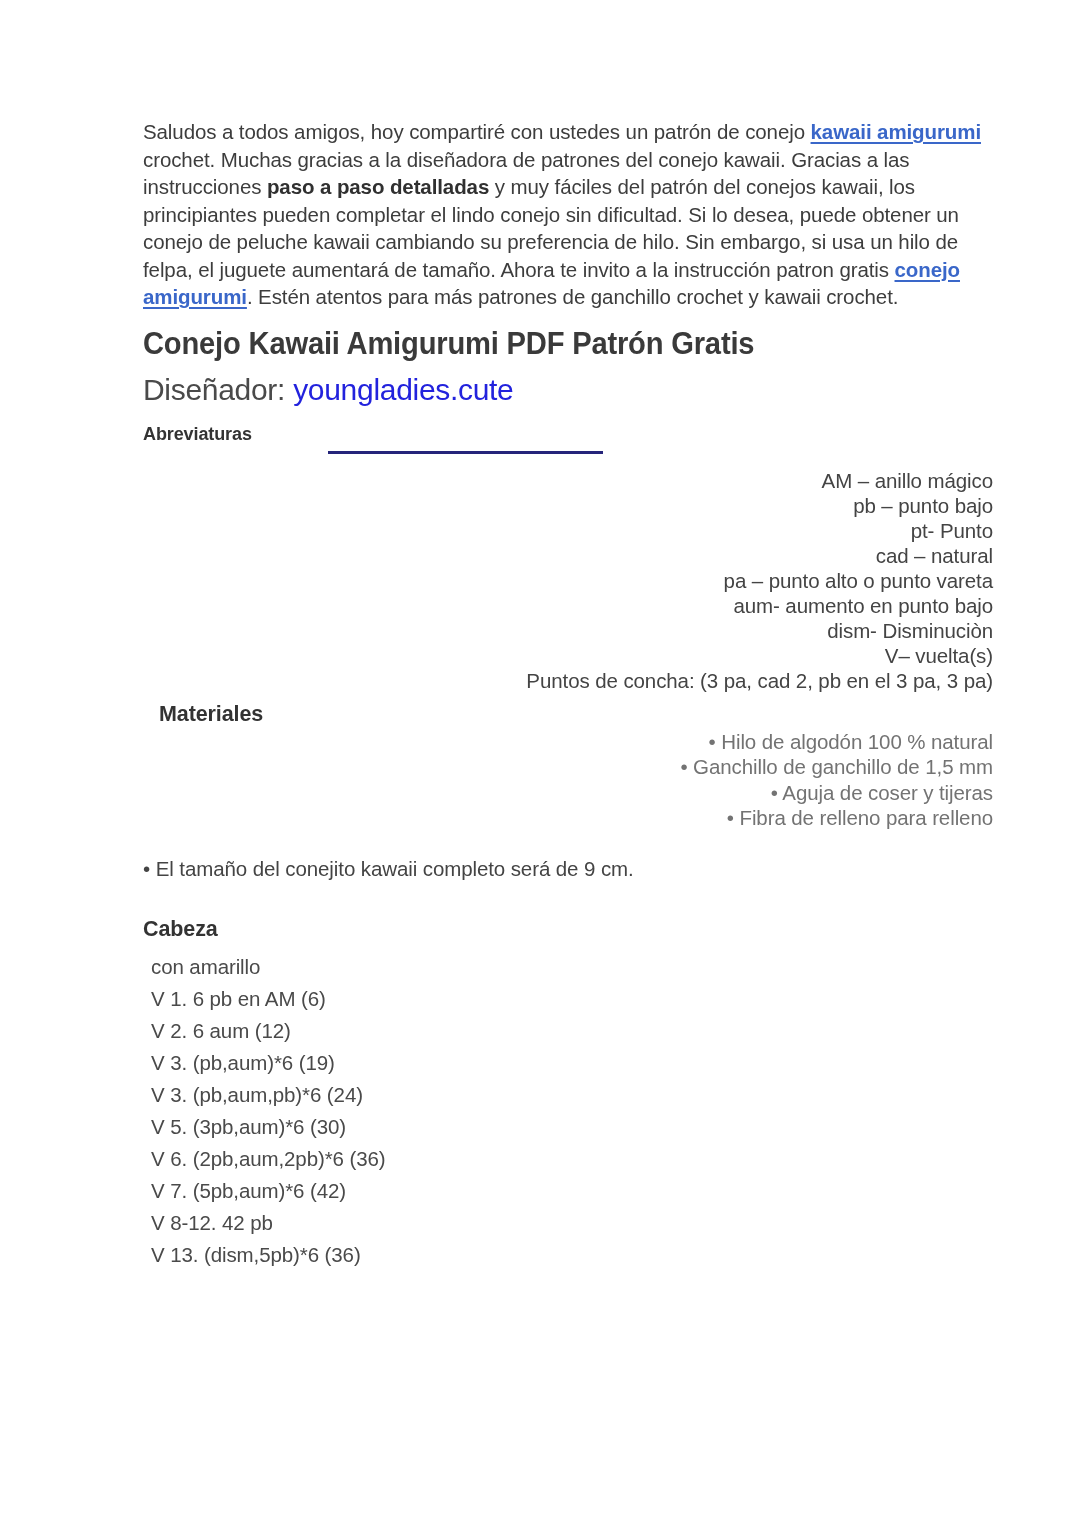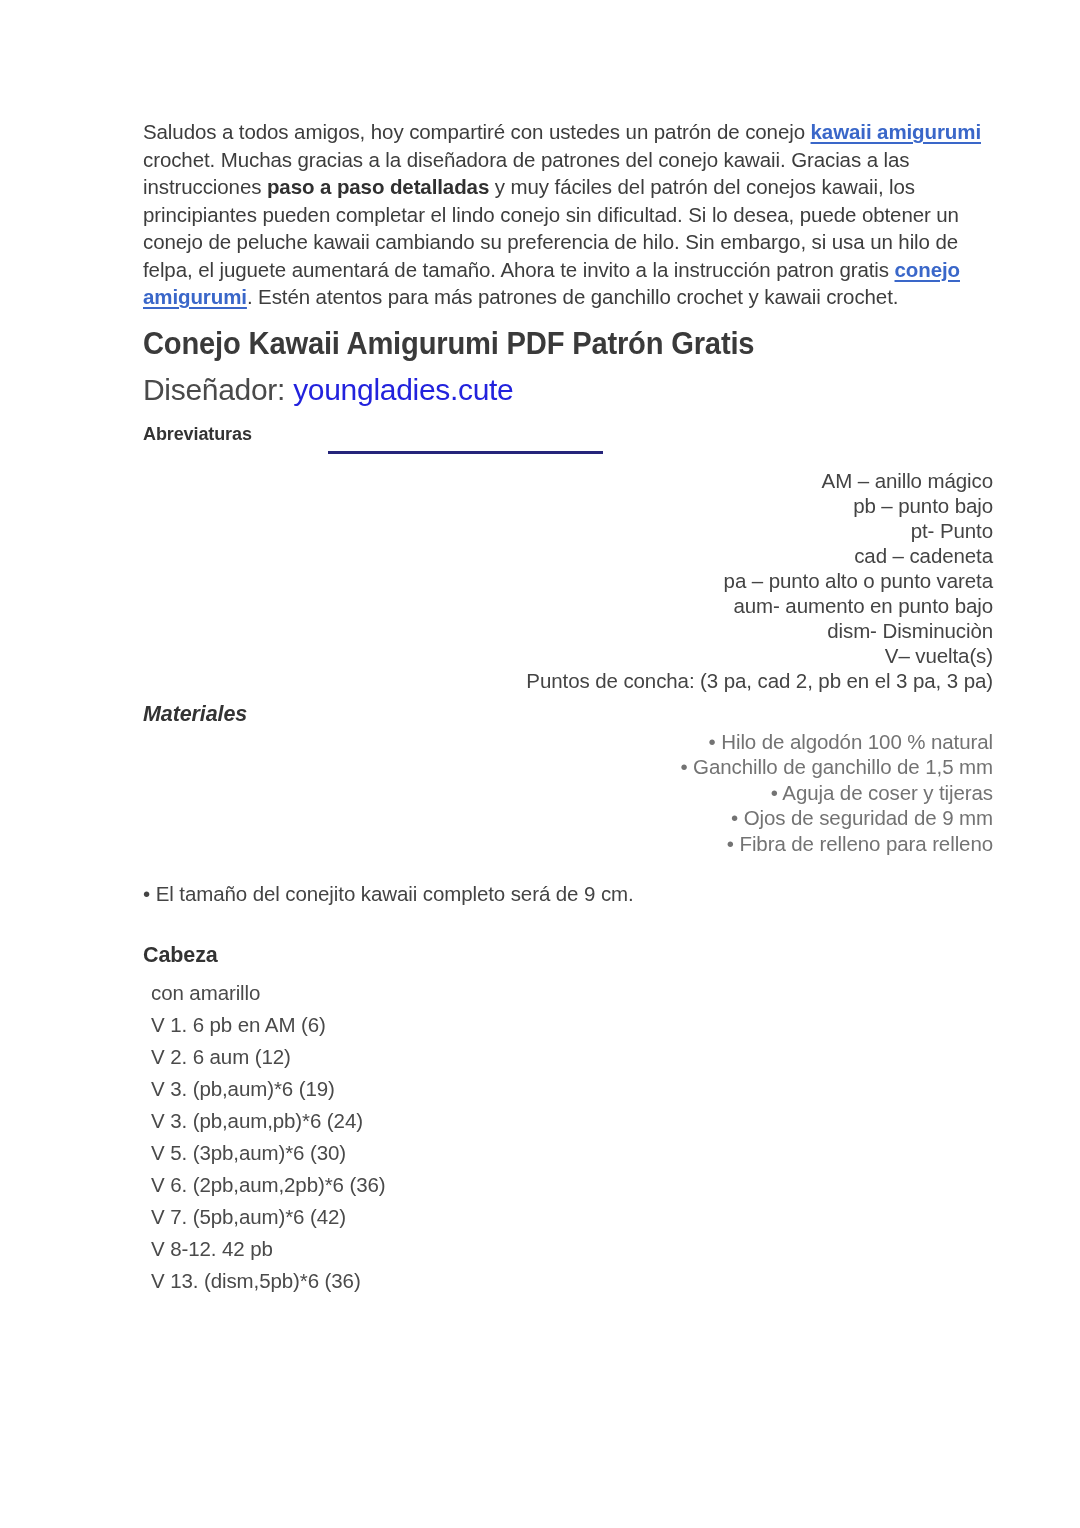--- a/index.html
+++ b/index.html
@@ -114,22 +114,21 @@
     letter-spacing: -0.1px;
   }
 
   
   .sec-head-plain {
     font-family: "Liberation Sans Narrow", "Liberation Sans", sans-serif;
     font-size: 21.5px;
     font-weight: bold;
     color: #333333;
     letter-spacing: -0.1px;
-    margin: 9px 0 0 0;
-    font-style: italic;
+    margin: 9px 0 0 16px;
   }
 
   
   .mat-list {
     margin: 2px 0 0 0;
     padding: 0;
     list-style: none;
   }
   .mat-list li {
     font-size: 20.5px;
@@ -181,35 +180,34 @@
 
     <div class="sec-head-row">
       <span class="sec-head">Abreviaturas</span>
       <span class="rule"></span>
     </div>
 
     <ul class="abbr-list">
       <li>AM – anillo mágico</li>
       <li>pb – punto bajo</li>
       <li>pt- Punto</li>
-      <li>cad – cadeneta</li>
+      <li>cad – natural</li>
       <li>pa – punto alto o punto vareta</li>
       <li>aum- aumento en punto bajo</li>
       <li>dism- Disminuciòn</li>
       <li>V– vuelta(s)</li>
       <li>Puntos de concha: (3 pa, cad 2, pb en el 3 pa, 3 pa)</li>
     </ul>
 
     <h2 class="sec-head-plain">Materiales</h2>
 
     <ul class="mat-list">
       <li>• Hilo de algodón 100 % natural</li>
       <li>• Ganchillo de ganchillo de 1,5 mm</li>
       <li>• Aguja de coser y tijeras</li>
-      <li>• Ojos de seguridad de 9 mm</li>
       <li>• Fibra de relleno para relleno</li>
     </ul>
 
     <p class="mat-note">• El tamaño del conejito kawaii completo será de 9 cm.</p>
 
     <h2 class="pattern-head">Cabeza</h2>
 
     <ul class="pattern-list">
       <li>con amarillo</li>
       <li>V 1. 6 pb en AM (6)</li>

